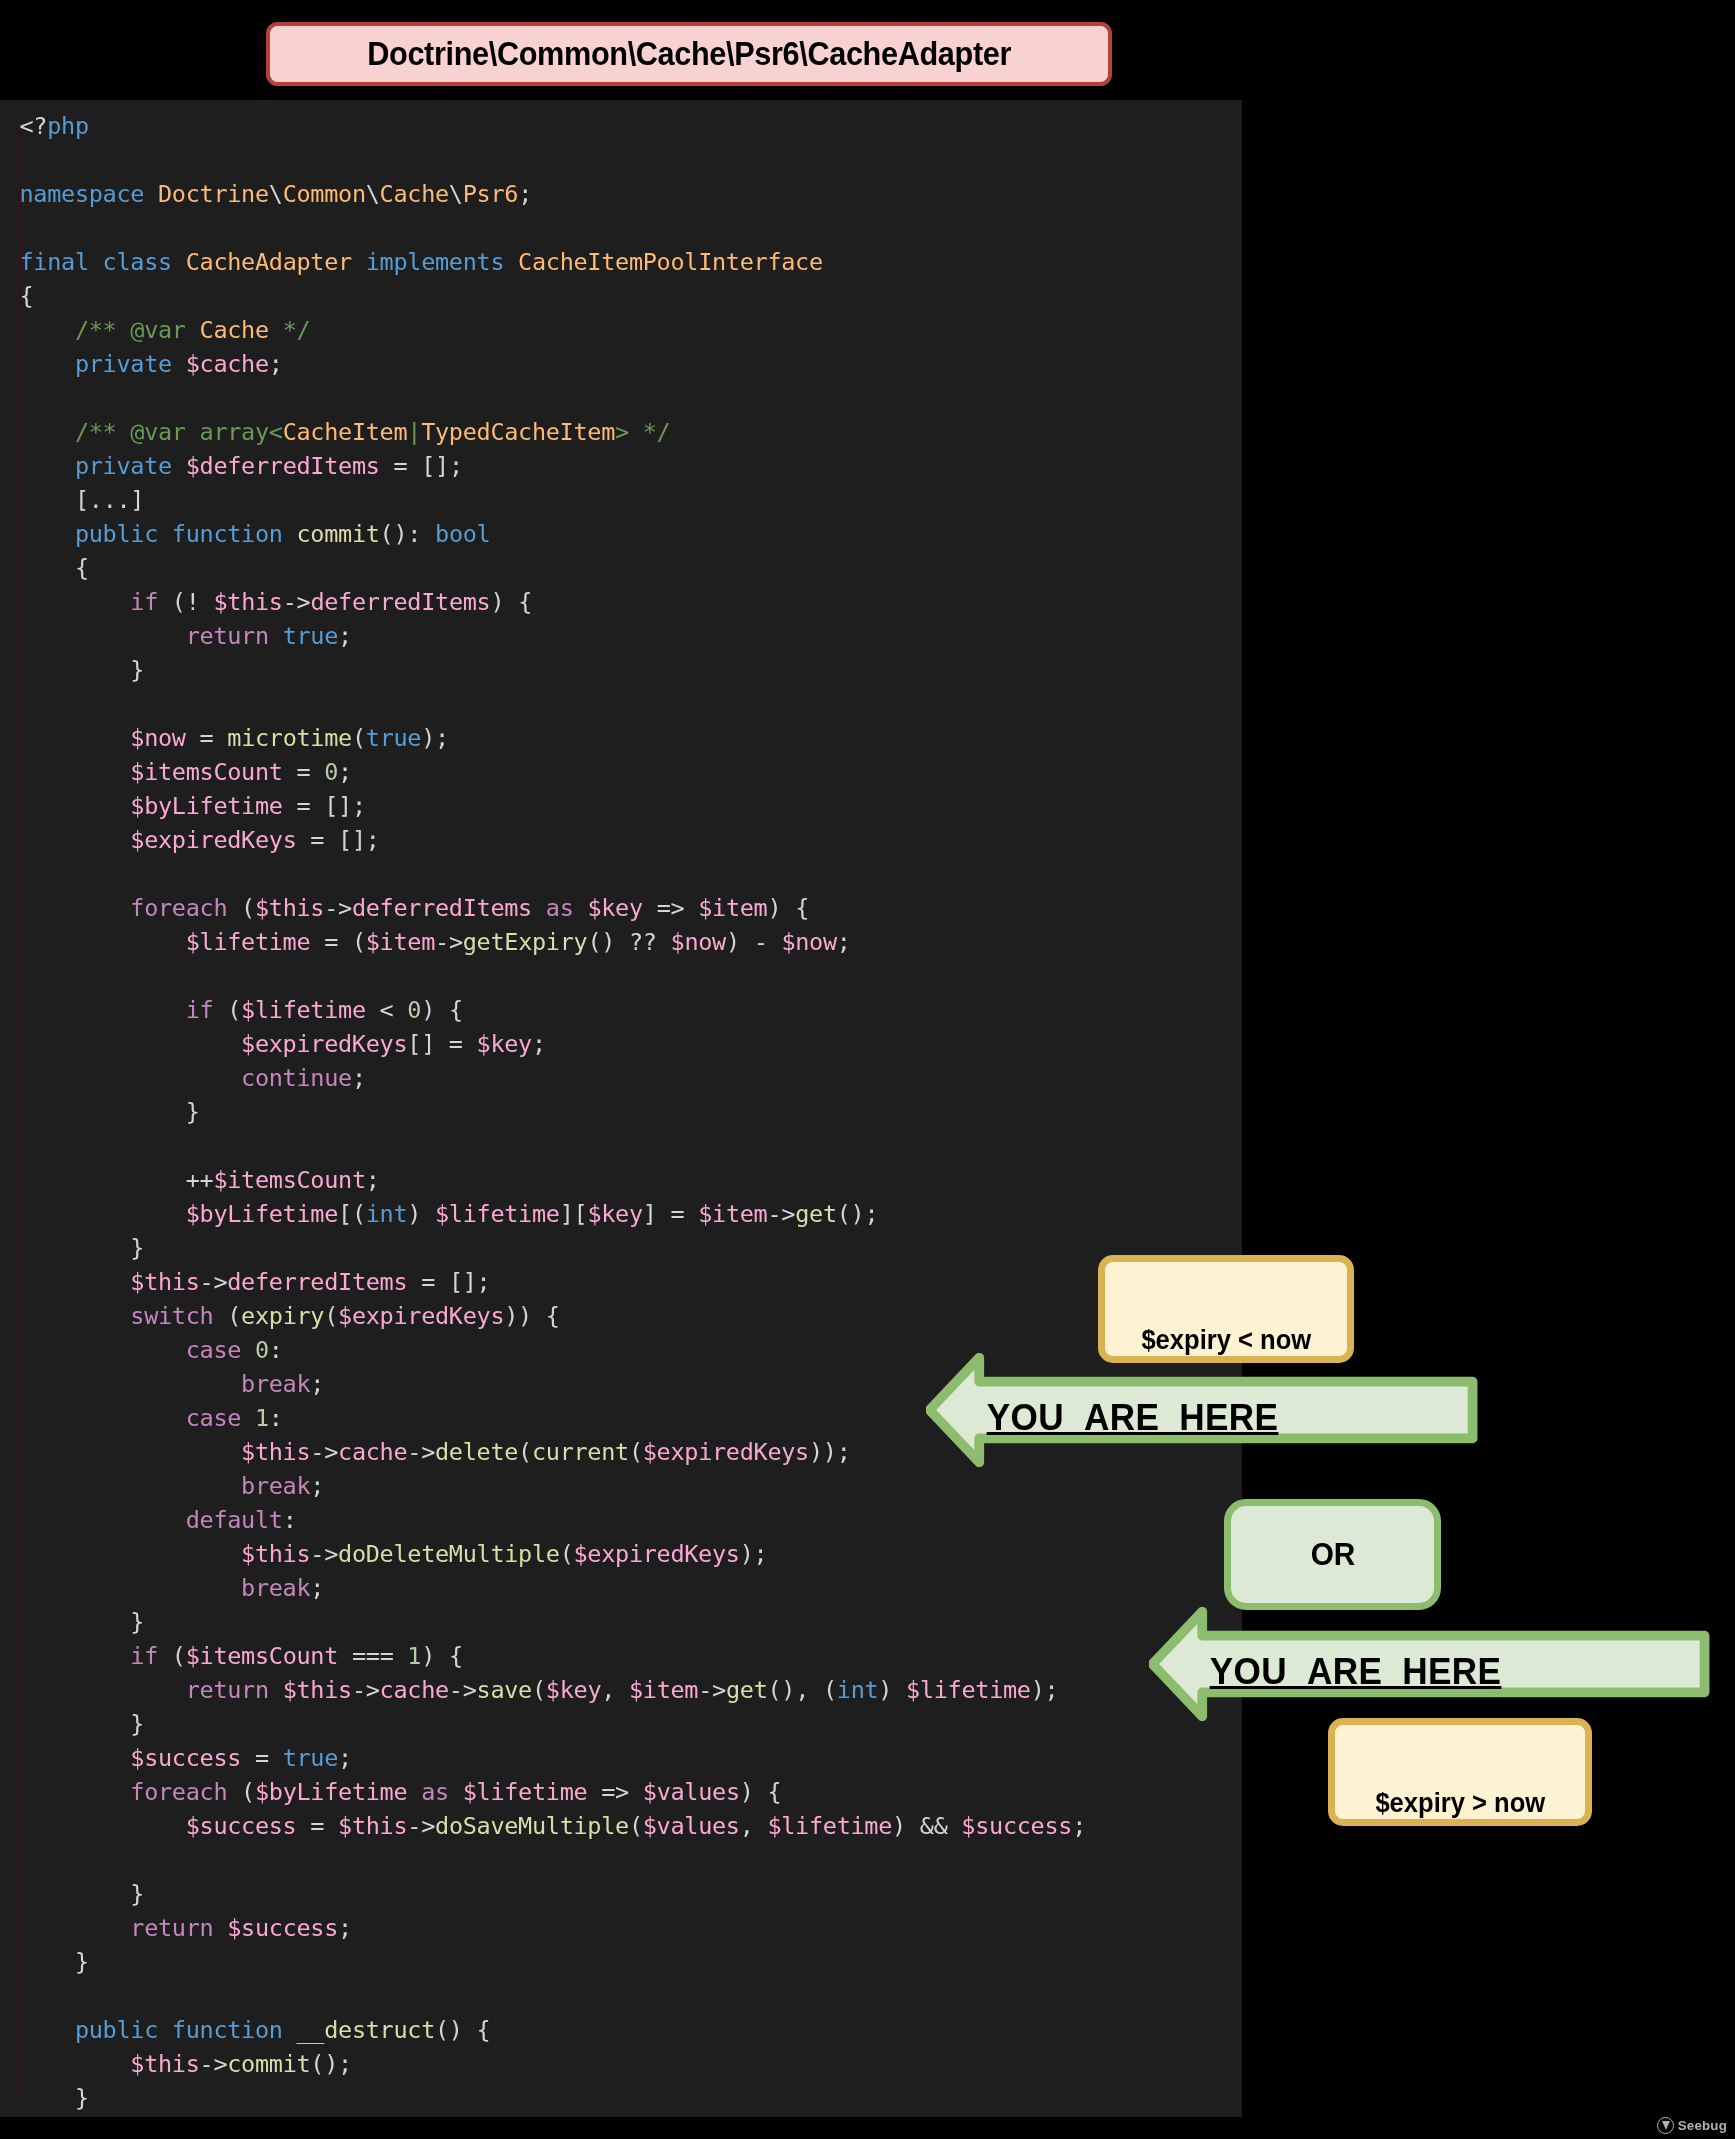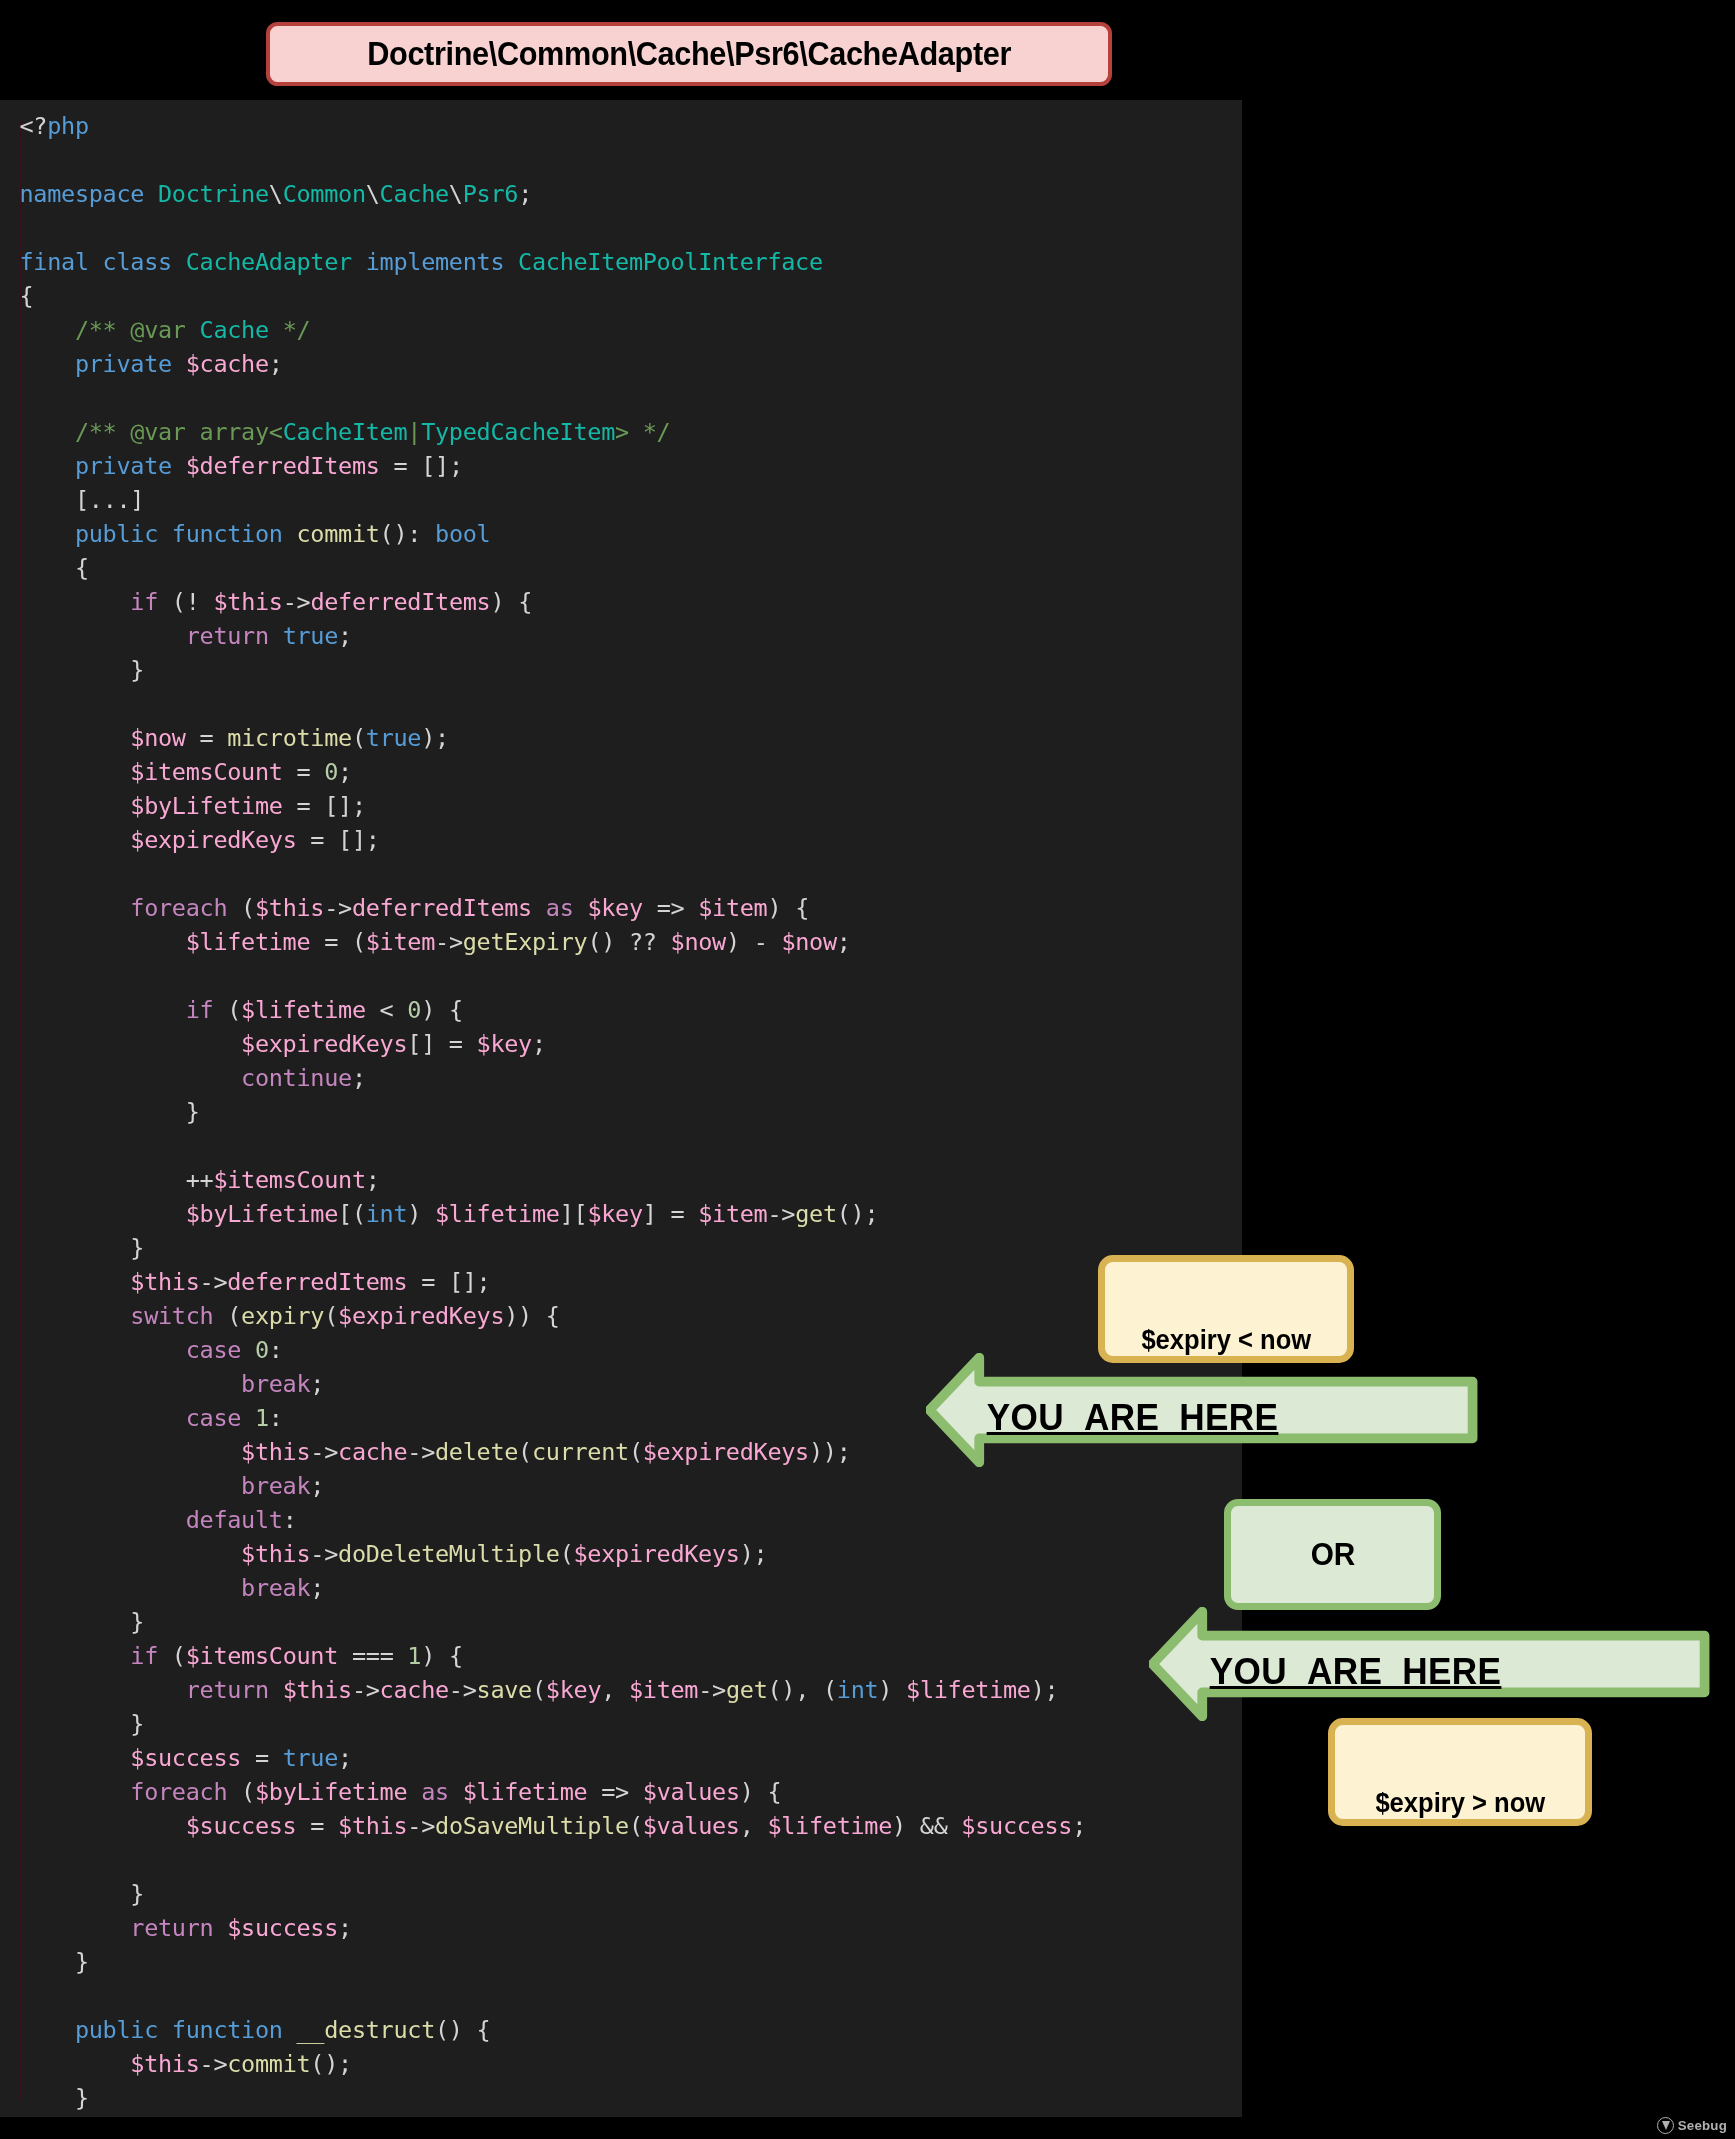--- a/index.html
+++ b/index.html
@@ -69,21 +69,21 @@
     font-size: 23.5px;
     line-height: 34px;
     color: #d4d4d4;
     white-space: pre;
     letter-spacing: -0.3px;
   }
 
   
   .kw   { color: #569cd6; }  
   .ctl  { color: #c586c0; }  
-  .typ  { color: #14b8a6; }  
+  .typ  { color: #fdba74; }  
   .var  { color: #f9a8d4; }  
   .fn   { color: #dcdcaa; }  
   .num  { color: #b5cea8; }  
   .cmt  { color: #6a9955; }  
   .pun  { color: #d4d4d4; }  
 
   
   .callout-cream {
     position: absolute;
     box-sizing: border-box;
@@ -113,21 +113,21 @@
     top: 1718px;
     width: 264px;
     height: 108px;
   }
 
   .callout-green {
     position: absolute;
     box-sizing: border-box;
     background: #dce9d5;
     border: 7.5px solid #8cbc6e;
-    border-radius: 14px;
+    border-radius: 22px;
     display: flex;
     align-items: center;
     justify-content: center;
   }
   .callout-green .callout-text {
     font-family: "Liberation Sans Narrow", "Liberation Sans", sans-serif;
     font-size: 32px;
     font-weight: bold;
     color: #000000;
     white-space: nowrap;

